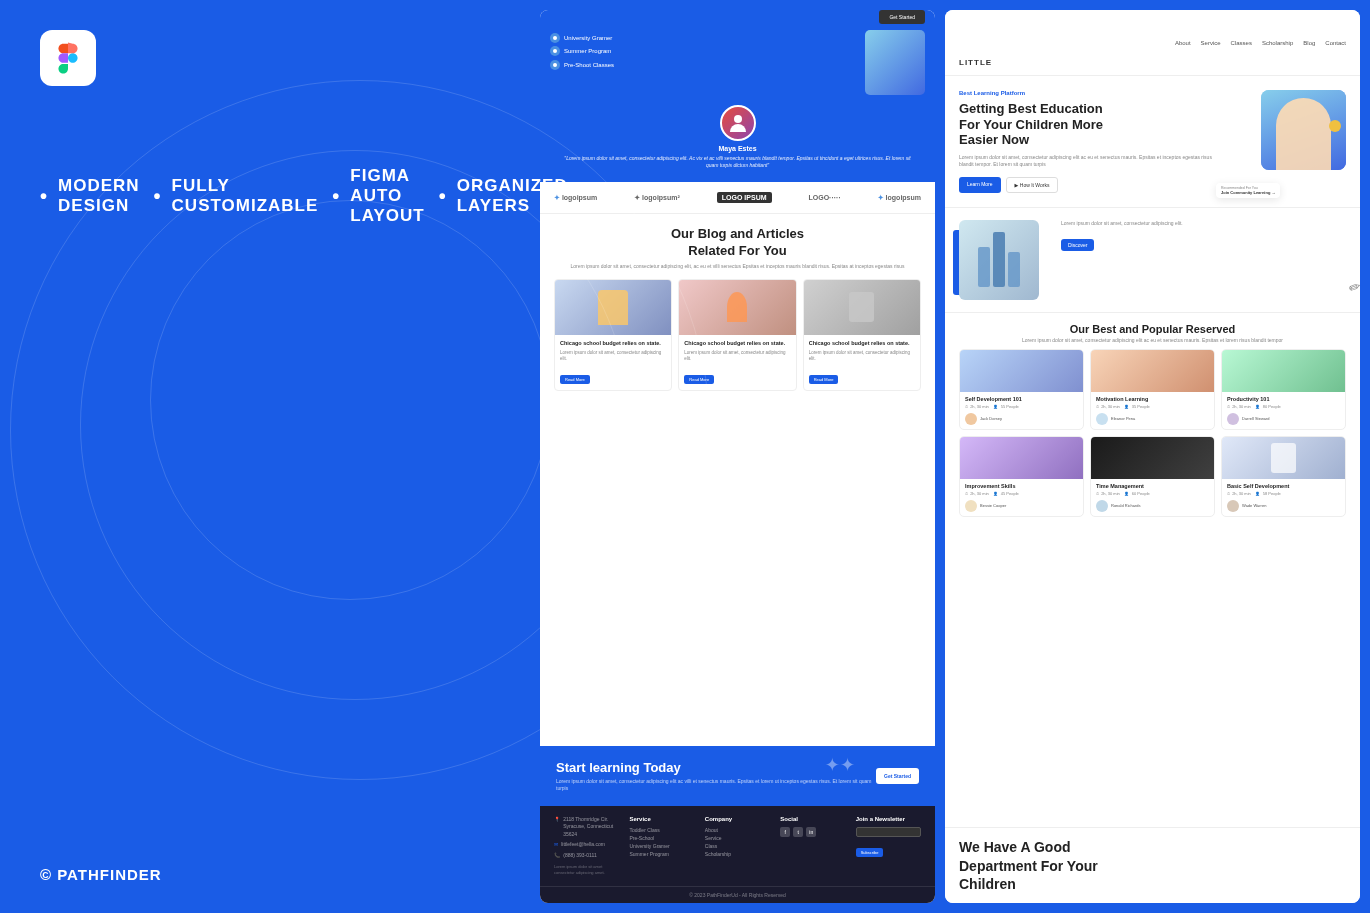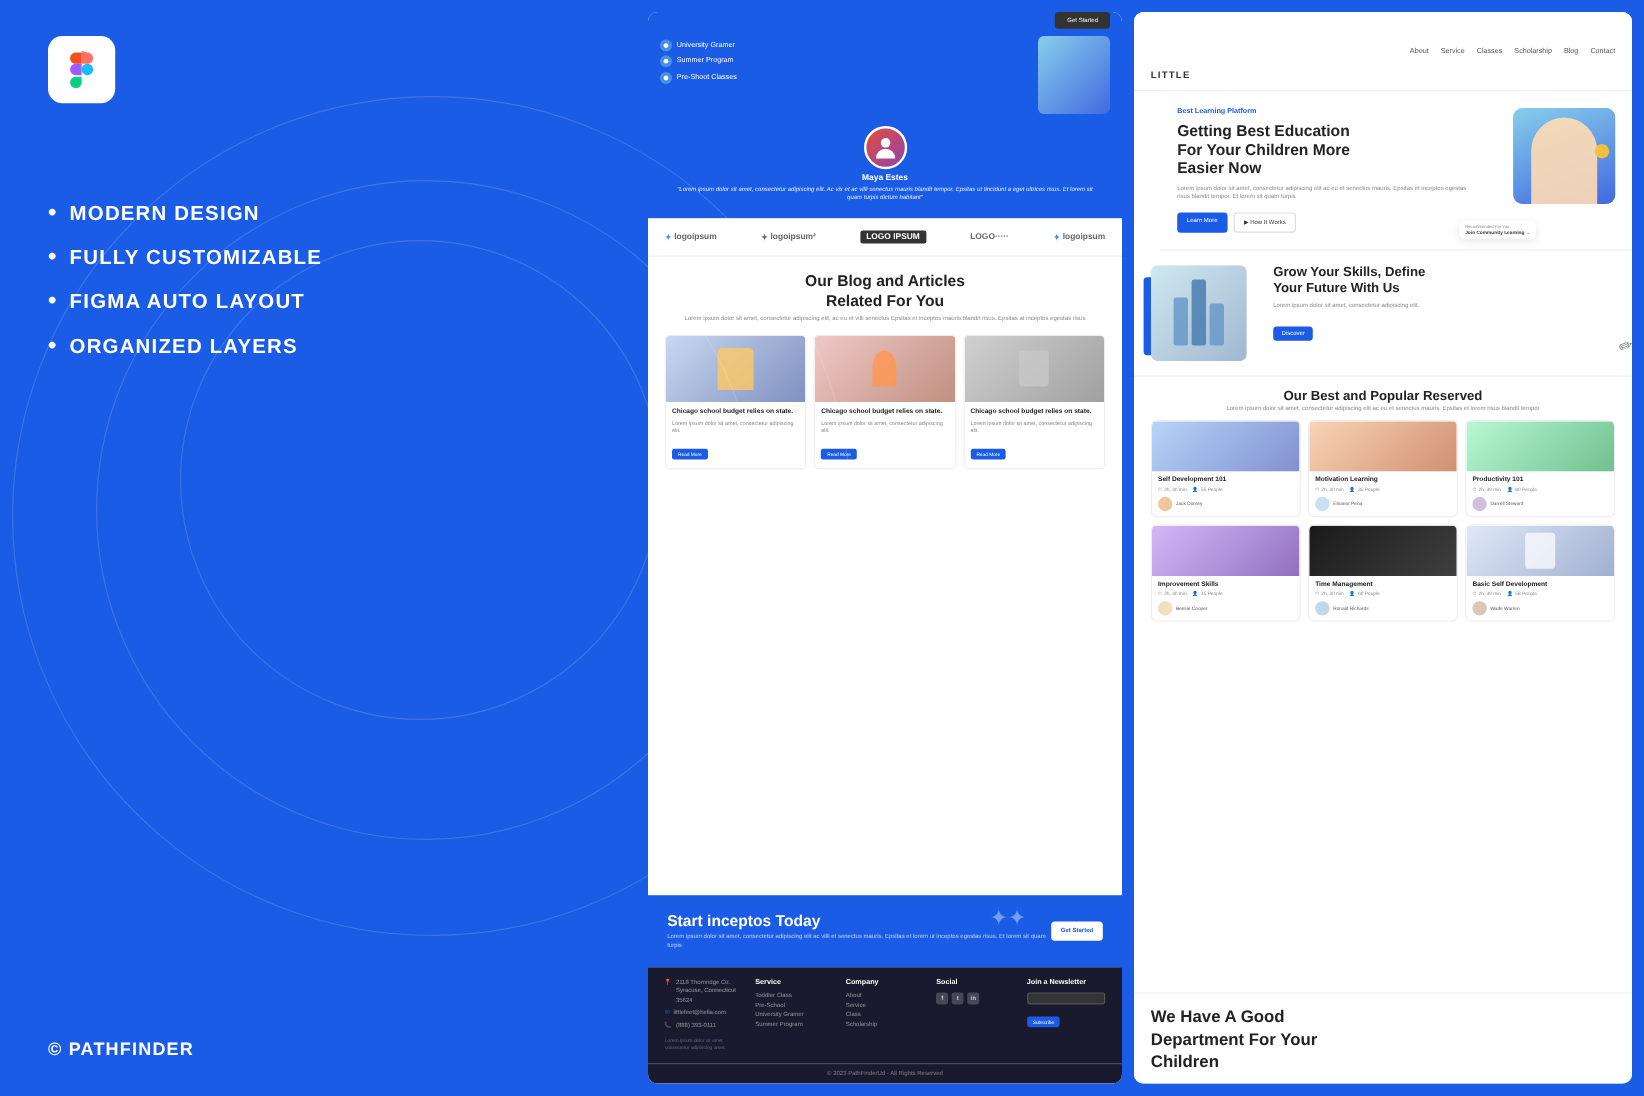--- a/index.html
+++ b/index.html
@@ -48,21 +48,21 @@
       color: white;
       line-height: 1.05;
       text-transform: uppercase;
       letter-spacing: -1px;
       margin-bottom: 40px;
     }
 
     .features-list {
       list-style: none;
       display: flex;
-      flex-direction: column;
+      flex-direction: row;
       gap: 14px;
     }
 
     .features-list li {
       color: white;
       font-size: 17px;
       font-weight: 700;
       letter-spacing: 1px;
       text-transform: uppercase;
       display: flex;
@@ -405,21 +405,20 @@
       color: #555;
     }
 
     
     .right-hero {
       background: white;
       padding: 14px;
       display: flex;
       gap: 10px;
       border-bottom: 1px solid #eee;
-      margin-left: 22px;
     }
 
     .right-hero-left {
       flex: 1;
     }
 
     .hero-tag {
       color: #1a5ce6;
       font-size: 6px;
       font-weight: 600;
@@ -892,21 +891,21 @@
             <div class="blog-card-title">Chicago school budget relies on state.</div>
             <div class="blog-card-text">Lorem ipsum dolor sit amet, consectetur adipiscing elit.</div>
             <div class="blog-card-btn">Read More</div>
           </div>
         </div>
       </div>
     </div>
 
     <div class="cta-section">
       <div class="cta-text-block">
-        <div class="cta-title">Start inceptos Today</div>
+        <div class="cta-title">Start learning Today</div>
         <div class="cta-desc">Lorem ipsum dolor sit amet, consectetur adipiscing elit ac villi et senectus mauris. Epsitas et lorem ut inceptos egestas risus. Et lorem sit quam turpis</div>
       </div>
       <span class="cta-stars">✦✦</span>
       <div class="cta-btn">Get Started</div>
     </div>
 
     <div class="mid-footer">
 
       <div class="footer-col">
         <div class="footer-address">
@@ -1009,21 +1008,20 @@
           <div style="width:100%;height:100%;background:linear-gradient(135deg,#d0e8f0,#a0b8d0);display:flex;align-items:center;justify-content:center;">
             <div style="display:flex;gap:3px;align-items:flex-end;">
               <div style="width:12px;height:40px;background:rgba(100,150,200,0.8);border-radius:2px;"></div>
               <div style="width:12px;height:55px;background:rgba(80,130,180,0.9);border-radius:2px;"></div>
               <div style="width:12px;height:35px;background:rgba(100,150,200,0.8);border-radius:2px;"></div>
             </div>
           </div>
         </div>
       </div>
       <div class="skills-content" style="position:relative;">
-        <div class="skills-title">Grow Your Skills, Define<br>Your Future With Us</div>
         <div class="skills-desc">Lorem ipsum dolor sit amet, consectetur adipiscing elit.</div>
         <div class="skills-btn">Discover</div>
         <div class="pencil-icon">✏</div>
       </div>
     </div>
 
     <div class="classes-section">
       <div class="classes-header">
         <div class="classes-title">Our Best and Popular Reserved</div>
         <div class="classes-desc">Lorem ipsum dolor sit amet, consectetur adipiscing elit ac eu et senectus mauris. Epsitas et lorem risus blandit tempor</div>

